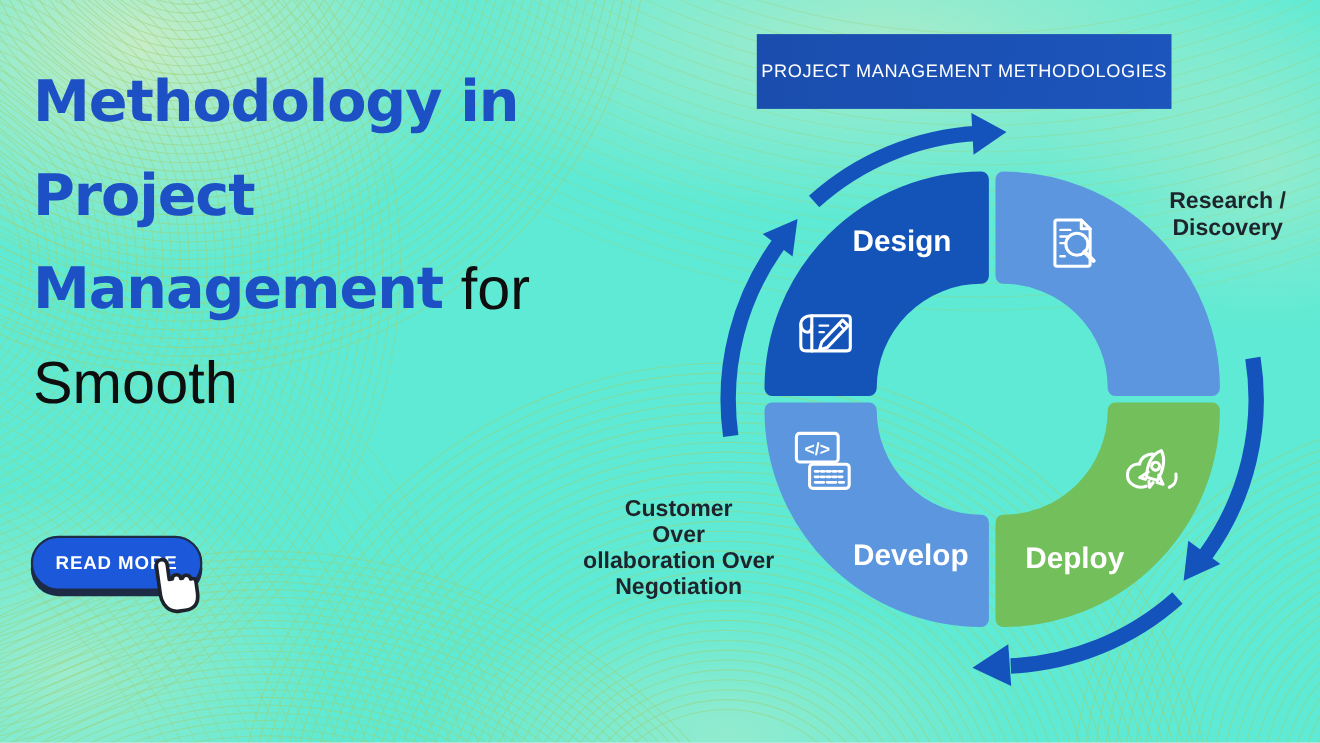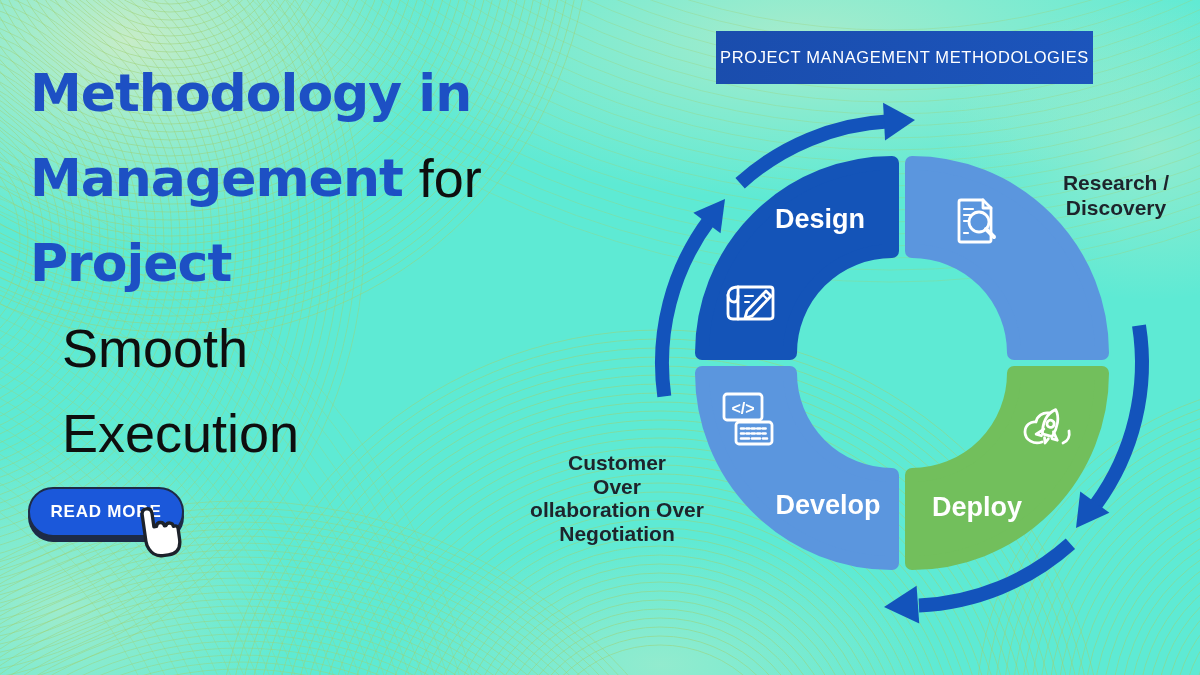--- a/index.html
+++ b/index.html
@@ -6,32 +6,32 @@
   .stage{position:relative;width:1200px;height:675px;background:#5eead4;overflow:hidden;
          font-family:"Liberation Sans",sans-serif;}
   svg.bg{position:absolute;left:0;top:0;}
   svg.bg g[data-rings]{fill:none;stroke:#9ed173;stroke-width:1;}
 
   
   .title{position:absolute;left:30px;top:50px;z-index:3;}
   .title .line{height:85px;display:flex;align-items:center;white-space:nowrap;}
   .t-blue{font-family:"DejaVu Sans",sans-serif;font-weight:700;font-size:52px;
           color:#1d50c4;letter-spacing:-1px;}
-  .t-light{font-family:"Liberation Sans",sans-serif;font-weight:400;font-size:54px;color:#0e0e0e;margin-left:32px;}
+  .t-light{font-family:"Liberation Sans",sans-serif;font-weight:400;font-size:54px;color:#0e0e0e;}
   .gap-left{margin-left:16px;}
 
   
   .read-more{position:absolute;left:28px;top:487px;width:156px;height:50px;border-radius:27px;
              background:#1b58da;border:2.5px solid #1d2b47;box-shadow:0 5px 0 #1d2b47;
              color:#ffffff;font-weight:700;font-size:17px;letter-spacing:.8px;
              font-family:"Liberation Sans",sans-serif;cursor:pointer;z-index:4;}
   .cursor{position:absolute;left:128px;top:501px;width:58px;height:64px;z-index:5;}
 
   
-  .banner{position:absolute;left:716px;top:31px;width:377px;height:53px;z-index:3;
+  .banner{position:absolute;left:688px;top:31px;width:377px;height:68px;z-index:3;
           background:linear-gradient(100deg,#1a4dad,#1c55bc);
           display:flex;align-items:center;justify-content:center;
           color:#ffffff;font-size:16.5px;letter-spacing:.6px;font-weight:500;}
 
   
   .diagram{position:absolute;left:0;top:0;z-index:2;}
   .quad{stroke-width:14;stroke-linejoin:round;}
   .qlabel{font-family:"Liberation Sans",sans-serif;font-size:27px;font-weight:700;fill:#ffffff;}
   .icon{fill:none;stroke:#ffffff;stroke-width:2.8;stroke-linecap:round;stroke-linejoin:round;}
   .arrow-line{fill:none;stroke-width:14;}
@@ -303,31 +303,28 @@
         <circle cx="240" cy="1020" r="512"></circle>
         <circle cx="240" cy="1020" r="519"></circle>
       </g>
   </svg>
 
   <div class="title">
     <div class="line">
       <span class="t-blue">Methodology in</span>
     </div>
     <div class="line">
+      <span class="t-blue">Project</span>
+    </div>
+    <div class="line">
       <span class="t-blue">Management</span>
       <span class="t-light gap-left">for</span>
     </div>
     <div class="line">
-      <span class="t-blue">Project</span>
-    </div>
-    <div class="line">
       <span class="t-light">Smooth</span>
-    </div>
-    <div class="line">
-      <span class="t-light">Execution</span>
     </div>
   </div>
 
   <button class="read-more">
     <span>READ MORE</span>
   </button>
   <svg class="cursor" viewBox="0 0 46 58">
     <g transform="rotate(-8 23 29)">
       <path d="M12 35 L12 11 Q12 6 16.5 6 Q21 6 21 11 L21 23 L23.5 23 Q24 19.5 27.5 20 Q30.5 20.4 30.5 23.5 L32 23.5 Q33 21 36 21.7 Q38.5 22.3 38.5 25 L39.5 25 Q42.5 24.7 42.5 28 L42.5 37 Q42.5 50 30.5 50 L25.5 50 Q17.5 50 13.8 42.5 Q12 38.8 12 35 Z" fill="#ffffff" stroke="#1d222b" stroke-width="3" stroke-linejoin="round"></path>
     </g>

